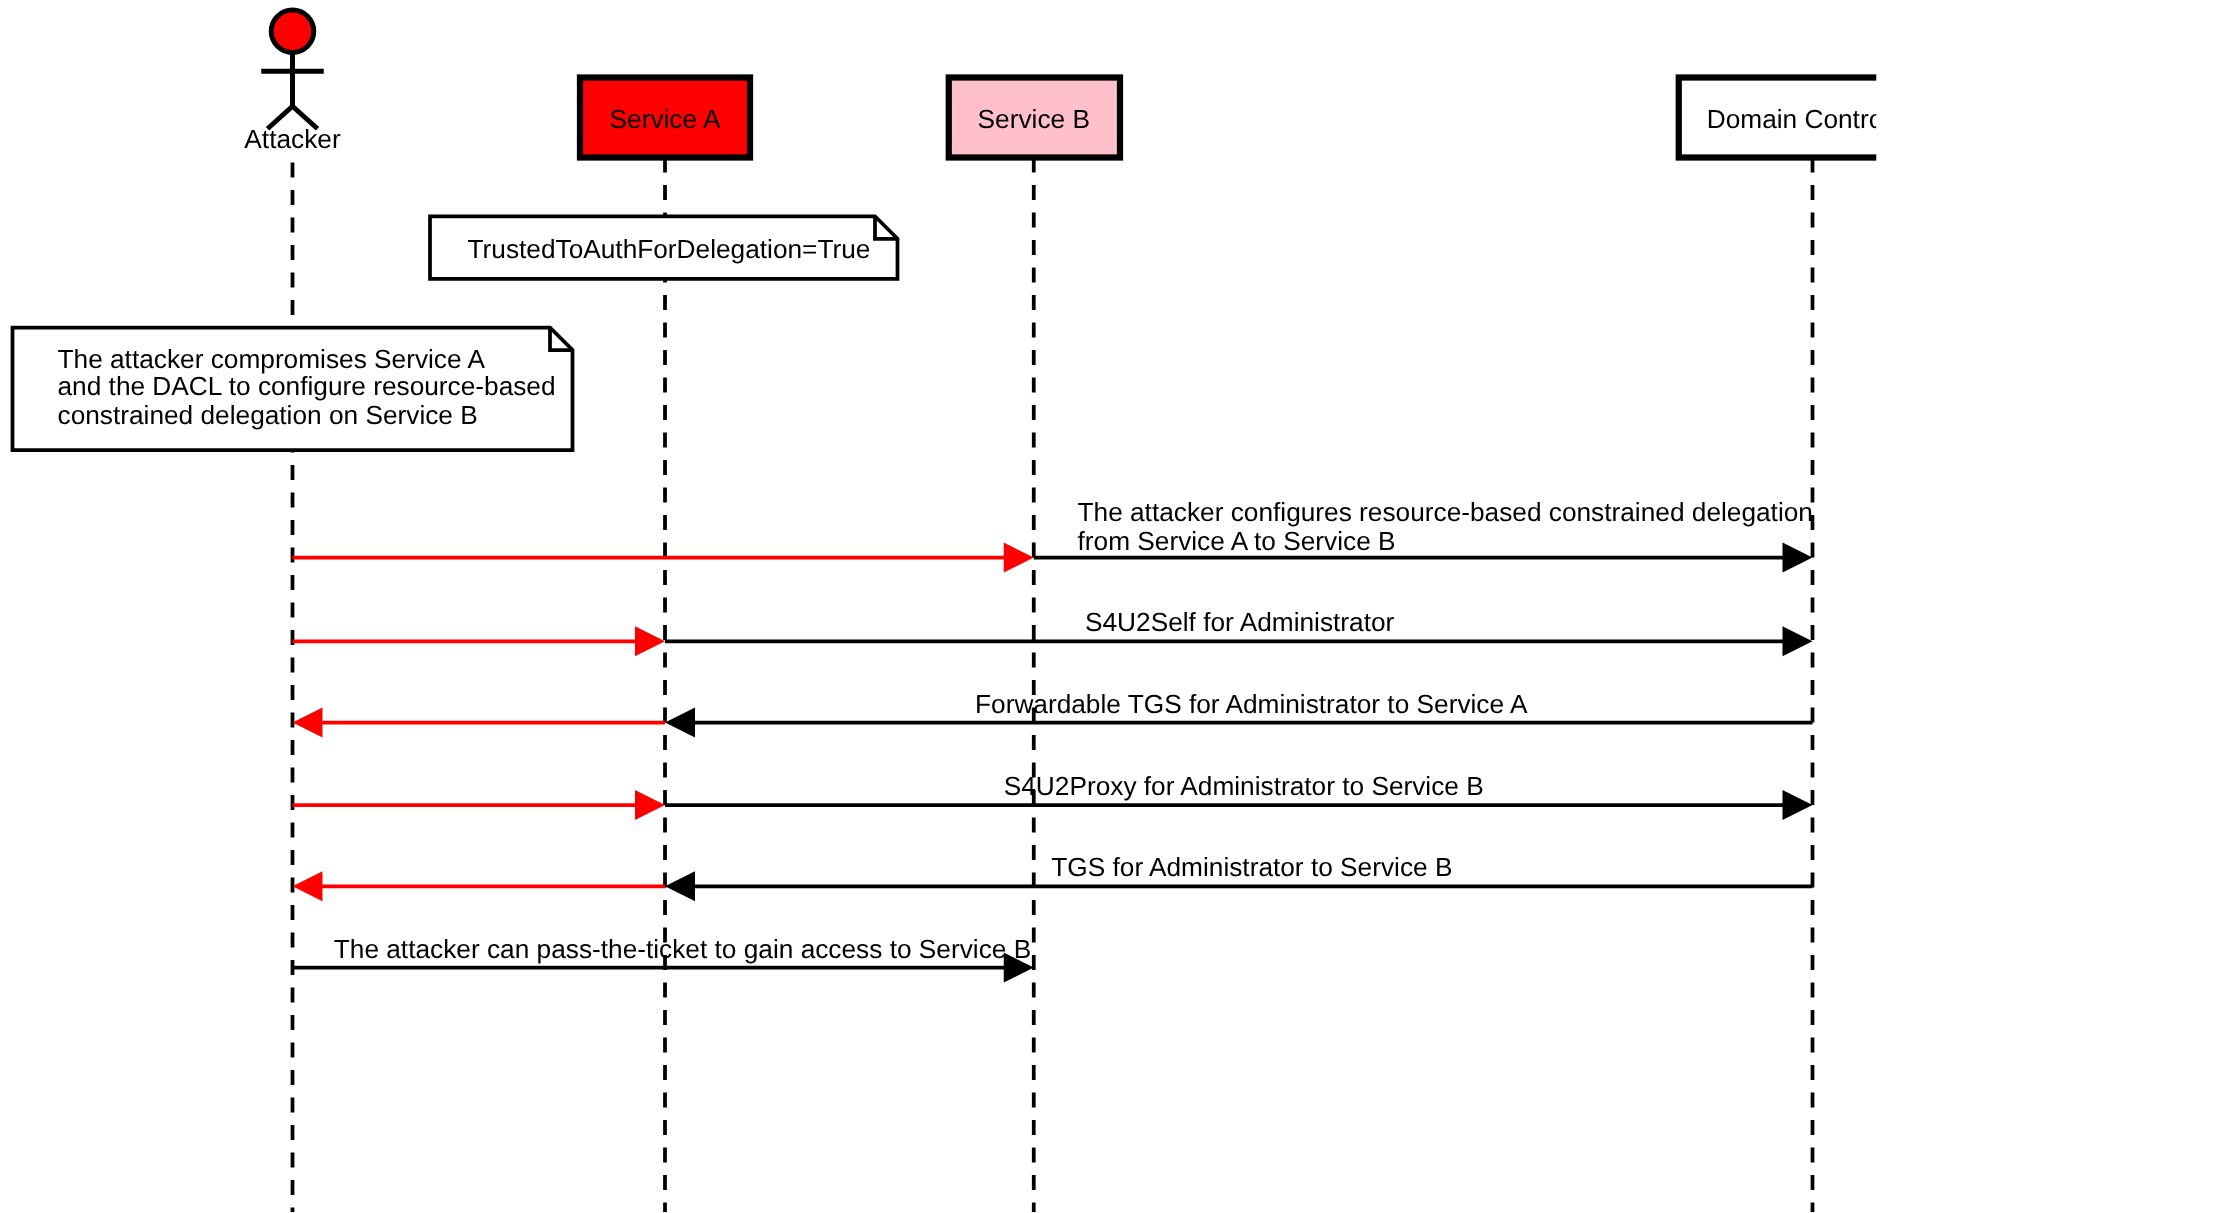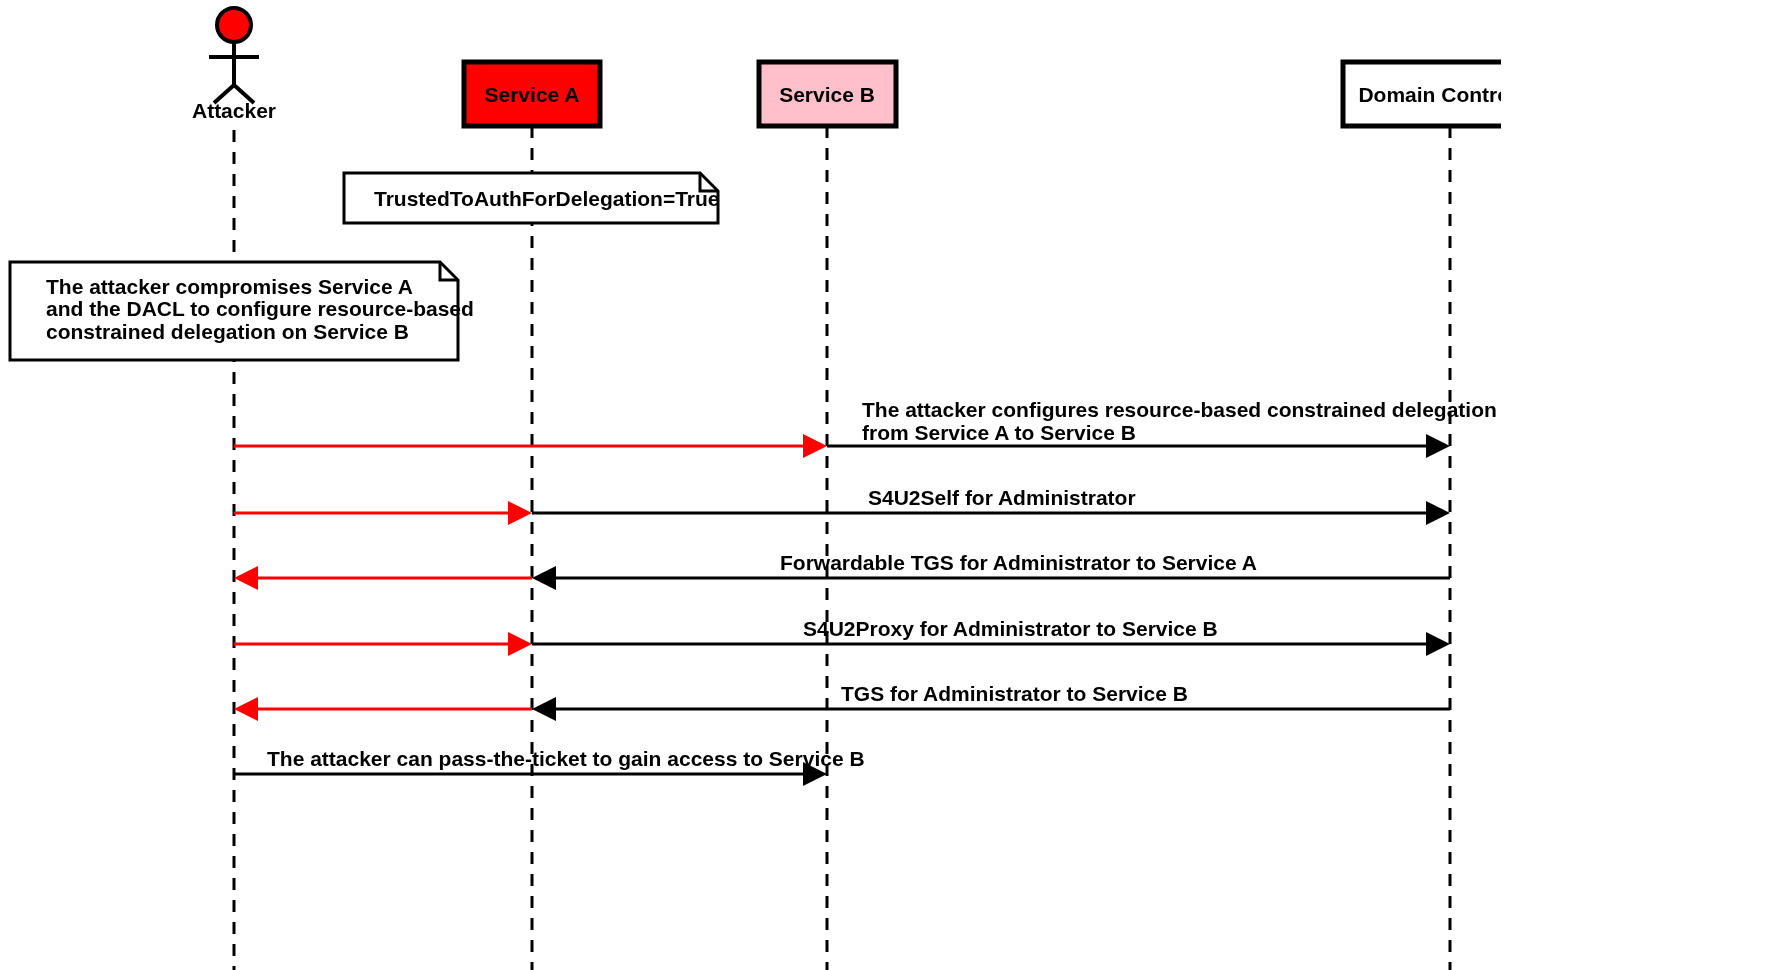--- a/index.html
+++ b/index.html
@@ -10,21 +10,20 @@
   body {
     font-family: "Liberation Sans", sans-serif;
     color: #000000;
   }
   #diagram-root {
     position: relative;
     width: 1501px;
     height: 970px;
     background: #ffffff;
     overflow: hidden;
-    font-weight: bold;
   }
   svg.diagram-canvas {
     position: absolute;
     left: 0;
     top: 0;
     width: 1776px;
     height: 970px;
     display: block;
   }
   .lifeline-label {

